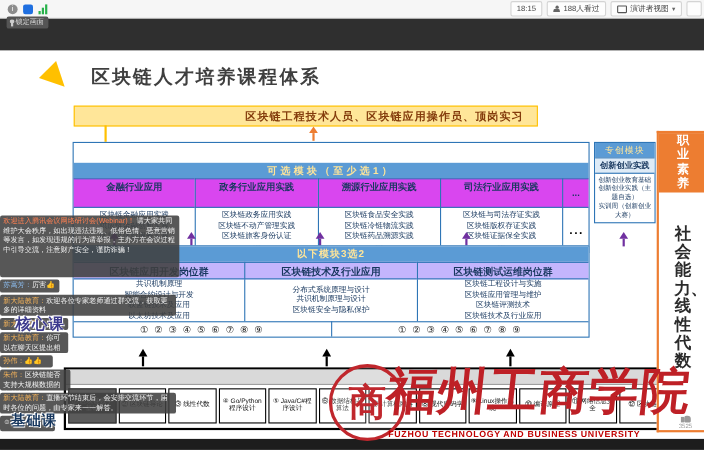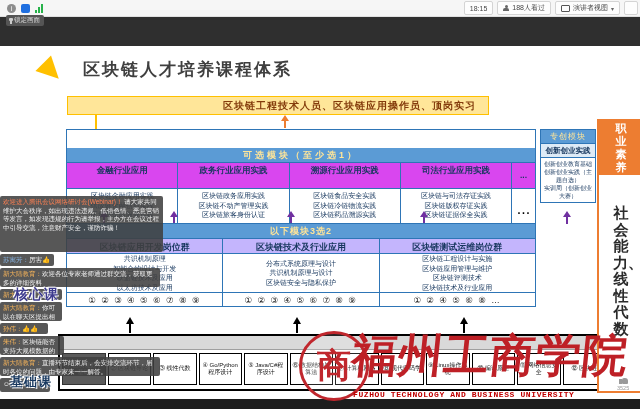--- a/index.html
+++ b/index.html
@@ -101,21 +101,21 @@
   .like{position:absolute;left:617px;top:376px;z-index:70;display:flex;flex-direction:column;align-items:center;gap:1px;}
   .thumb{width:9px;height:8px;position:relative;}
   .thumb:before{content:"";position:absolute;left:0;bottom:0;width:3px;height:5px;background:#9a9a9a;}
   .thumb:after{content:"";position:absolute;left:3px;bottom:0;width:6px;height:6px;background:#9a9a9a;border-radius:2px 3px 1px 1px;}
   .like-num{font-size:5.5px;color:#999;}
 
   
   .wm-seal{position:absolute;left:299px;top:285px;width:70px;height:70px;border:3px solid #C0272D;border-radius:50%;box-sizing:border-box;z-index:45;display:flex;align-items:center;justify-content:center;background:rgba(255,255,255,0.15);}
   .wm-seal-char{font-size:34px;font-weight:bold;color:#C0272D;font-family:"Liberation Serif",serif;}
   .wm-name{position:absolute;left:352px;top:280px;width:282px;font-size:45px;font-weight:bold;color:#BE2026;font-family:"DejaVu Serif",serif;white-space:nowrap;letter-spacing:1px;transform:skewX(-6deg);z-index:45;}
-  .wm-en{position:absolute;left:353px;top:344px;font-size:8px;font-weight:bold;color:#C00000;letter-spacing:0.6px;white-space:nowrap;z-index:45;font-family:Liberation Mono, monospace;}
+  .wm-en{position:absolute;left:353px;top:344px;font-size:8px;font-weight:bold;color:#C00000;letter-spacing:0.6px;white-space:nowrap;z-index:45;}
 
   
   .chat-msg{position:absolute;left:0;background:rgba(64,64,64,0.88);border-radius:2px;color:#f2f2f2;font-size:6.5px;line-height:8.5px;padding:2px 3px;box-sizing:border-box;z-index:50;overflow:hidden;}
   .cname-blue{color:#8AB8E8;}
   .cname-orange{color:#F3B25A;}
   .cintro{color:#FF8052;}
   .m0{top:196px;width:163px;height:56px;}
   .m1{top:254px;width:54px;height:12px;}
   .m2{top:268px;width:160px;height:19px;}
   .m3{top:289px;width:62px;height:11px;}
@@ -248,21 +248,20 @@
         <div class="mid-cell">
           <div class="c-line">区块链工程设计与实施</div>
           <div class="c-line">区块链应用管理与维护</div>
           <div class="c-line">区块链评测技术</div>
           <div class="c-line">区块链技术及行业应用</div>
         </div>
       </div>
       <div class="mid-row mid-nums-row">
         <div class="mid-cell">① ② ③ ④ ⑤ ⑥ ⑦ ⑧ ⑨</div>
         <div class="mid-cell">① ② ③ ④ ⑤ ⑥ ⑦ ⑧ ⑨</div>
-        <div class="mid-cell">① ② ④ ⑤ ⑥ ⑧ …</div>
       </div>
     </div>
 
     <div class="up-arrow arr-black" style="left:126px;top:271px;"></div>
     <div class="up-arrow arr-black" style="left:293px;top:271px;"></div>
     <div class="up-arrow arr-black" style="left:460px;top:271px;"></div>
 
     <div class="base-box">
       <div class="base-gray"></div>
       <div class="base-row">

